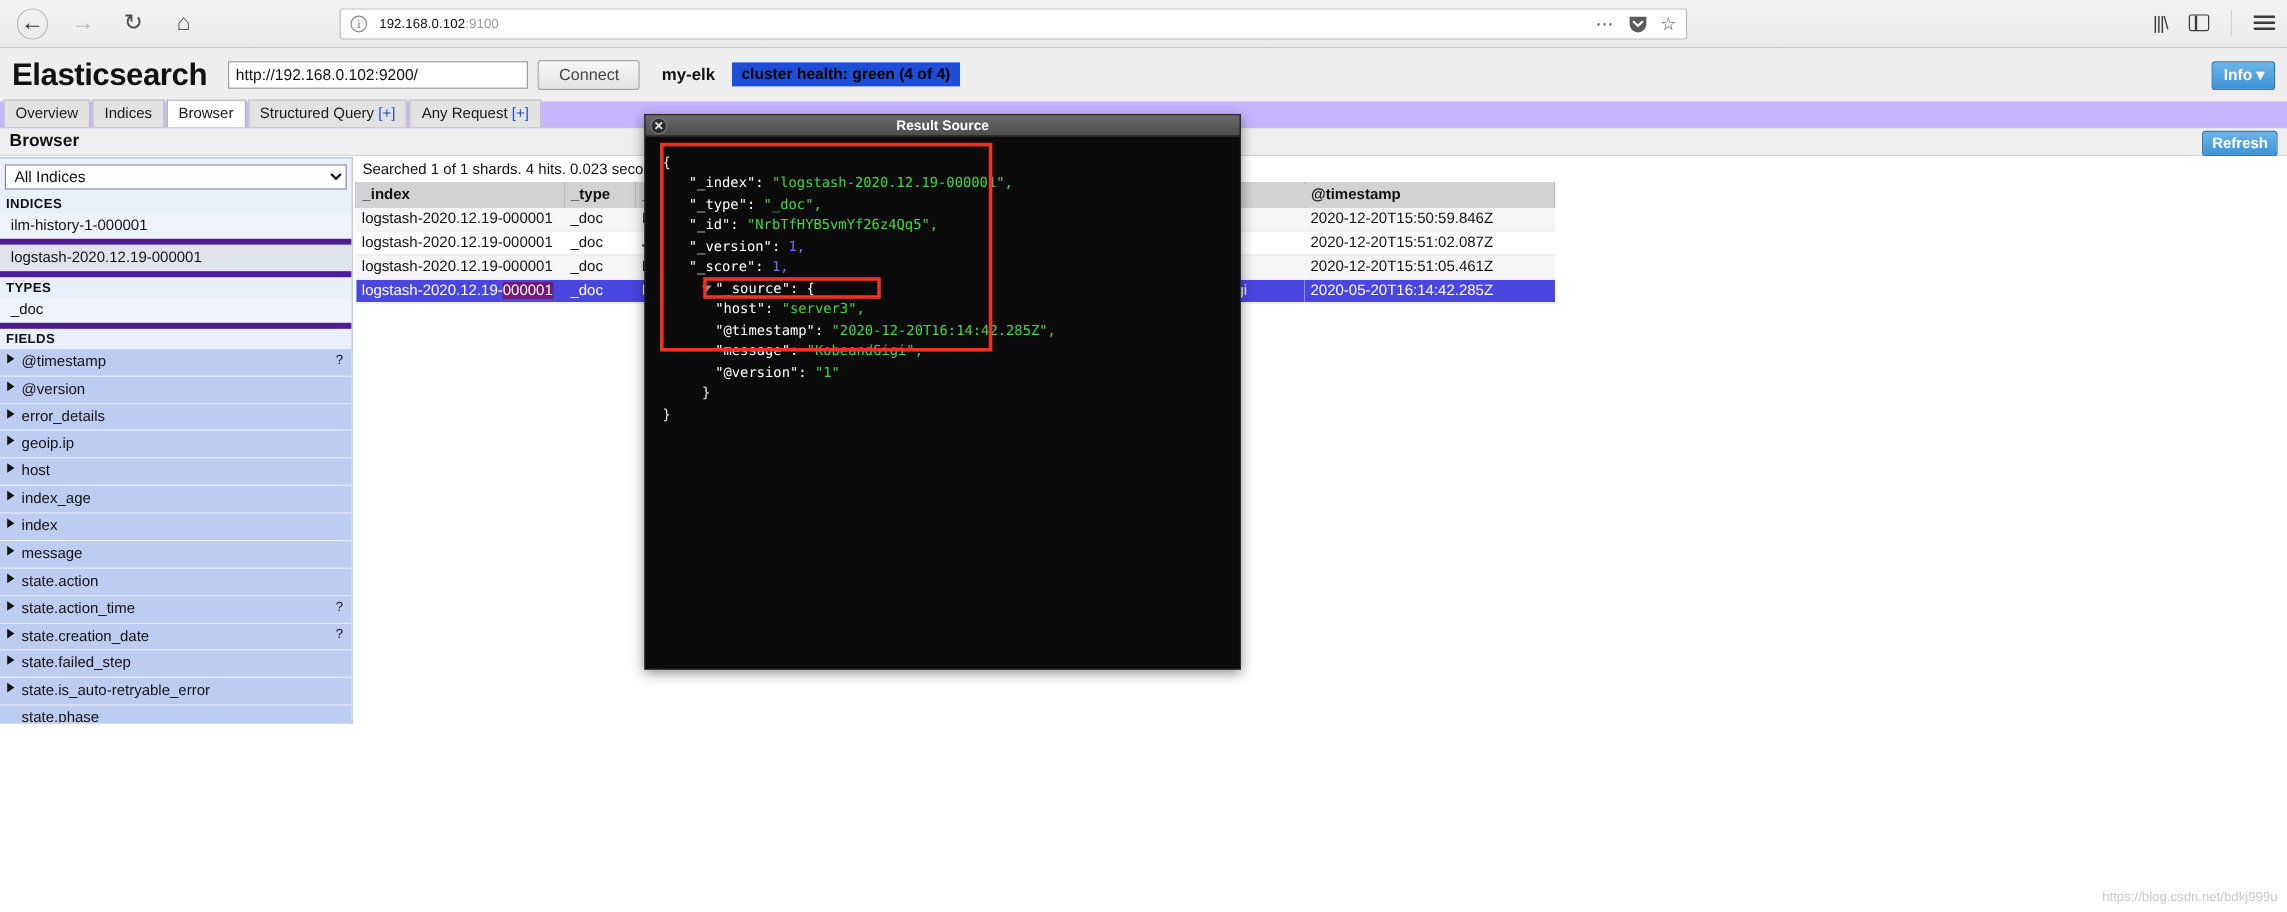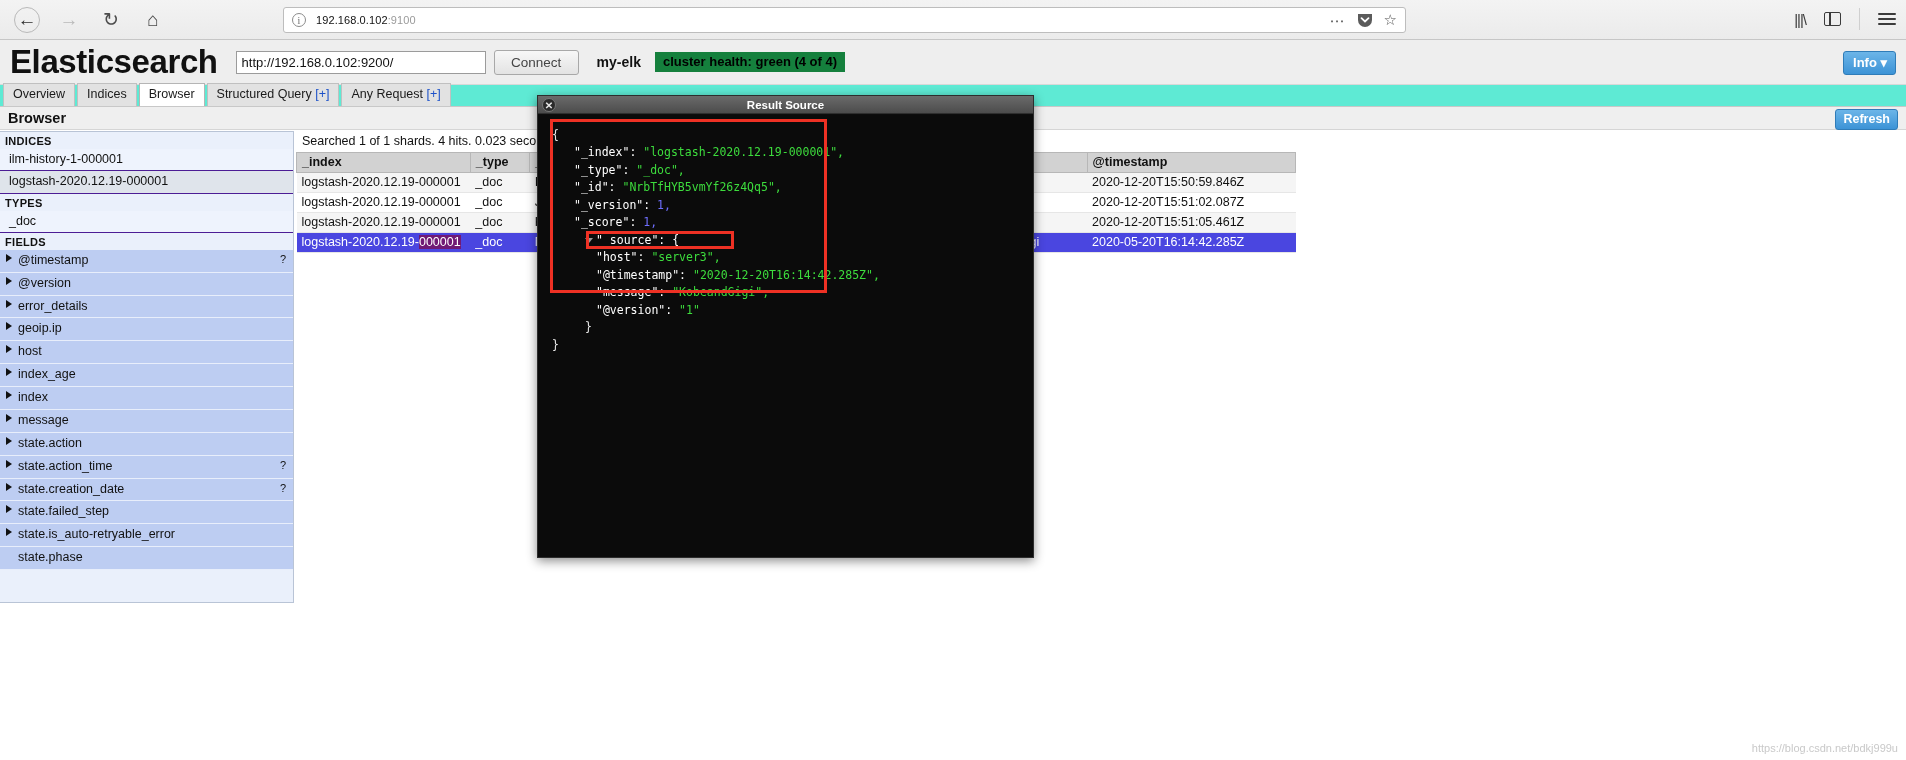--- a/index.html
+++ b/index.html
@@ -53,48 +53,48 @@
   .hamburger { width:18px; display:flex; flex-direction:column; gap:3px; }
   .hamburger i { display:block; height:2px; background:#3b3b3b; border-radius:1px; }
   .chrome-divider { width:1px; height:22px; background:#cfcfcf; }
 
   
   .app-header {
     position:absolute; left:0; top:40px; width:1906px; height:45px;
     background:#eeeeee; border-bottom:1px solid #d8d8d8;
     display:flex; align-items:center; padding-left:10px;
   }
-  .app-title { font-size:33px; font-weight:bold; color:#111; letter-spacing:-0.4px; }
+  .app-title { font-size:26px; font-weight:bold; color:#111; letter-spacing:-0.4px; }
   .conn-input {
     margin-left:18px; width:250px; height:23px;
     border:1px solid #9b9b9b; background:#fff; font-size:13px;
     padding:0 5px; color:#111; font-family:"Liberation Sans",sans-serif;
   }
   .connect-btn {
     margin-left:8px; width:85px; height:25px;
     background:linear-gradient(#f7f7f7,#e3e3e3); border:1px solid #a8a8a8;
     border-radius:3px; font-size:13.5px; color:#444; cursor:pointer;
     font-family:"Liberation Sans",sans-serif;
   }
   .cluster-name { margin-left:18px; font-size:14px; font-weight:bold; color:#111; }
   .cluster-health {
-    margin-left:14px; background:#15803d; color:#000;
+    margin-left:14px; background:#1d4ed8; color:#000;
     font-size:13px; font-weight:bold; padding:3px 8px 4px 8px; line-height:1;
   }
   .info-btn {
     position:absolute; right:10px; top:11px;
     background:linear-gradient(#6cb5e8,#3c93d6); border:1px solid #2f7cb8;
     color:#fff; font-weight:bold; font-size:13px; padding:3px 8px 4px 9px;
     border-radius:3px; cursor:pointer;
   }
 
   
   .tabs {
     position:absolute; left:0; top:85px; width:1906px; height:22px;
-    background:#5eead4; display:flex; align-items:flex-end; padding-left:3px;
+    background:#c4b5fd; display:flex; align-items:flex-end; padding-left:3px;
     border-bottom:1px solid #c8c8c8;
   }
   .tab {
     font-size:12.5px; color:#1a1a1a; padding:3px 9px 3px 9px;
     border:1px solid #c0c0c0; border-bottom:none; background:#e2e2e2;
     margin-right:2px; cursor:pointer; line-height:1.25;
   }
   .tab.active { background:#ffffff; border-color:#b5b5b5; font-weight:normal; }
   .tab .plus { color:#1b50c8; }
 
@@ -122,21 +122,21 @@
     width:285px; height:21px; font-size:13px; background:#fff;
     border:1px solid #8d8d8d; padding:1px 3px; color:#111;
     font-family:"Liberation Sans",sans-serif;
   }
   .grp-label {
     font-size:11px; font-weight:bold; color:#111; padding:3px 0 2px 5px;
     font-variant: small-caps; letter-spacing:.3px; text-transform:uppercase;
   }
   .sb-item {
     font-size:12.5px; color:#111; padding:2px 6px 3px 9px; line-height:1.3;
-    background:#eef3fd; border-bottom:1px solid #4c1d95; cursor:pointer;
+    background:#eef3fd; border-bottom:5px solid #4c1d95; cursor:pointer;
     white-space:nowrap; overflow:hidden;
   }
   .sb-item.sel { background:#dfe4eb; }
   .field-row {
     position:relative; font-size:12.5px; color:#111;
     padding:2px 18px 3px 18px; line-height:1.35;
     background:#bdcdf2; border-bottom:1px solid #e8eefb; cursor:pointer;
     white-space:nowrap; overflow:hidden;
   }
   .field-row .caret {
@@ -267,20 +267,25 @@
       <div class="tab"><span>Structured Query </span><span class="plus">[+]</span></div>
       <div class="tab"><span>Any Request </span><span class="plus">[+]</span></div>
     </div>
 
   <div class="section-bar">
     <div class="section-title">Browser</div>
     <button class="refresh-btn">Refresh</button>
   </div>
 
   <div class="sidebar">
+    <div class="select-wrap">
+      <select class="idx-select">
+        <option>All Indices</option>
+      </select>
+    </div>
     <div class="grp-label">INDICES</div>
     <div id="indices-list">
         <div class="sb-item">ilm-history-1-000001</div>
         <div class="sb-item sel">logstash-2020.12.19-000001</div>
       </div>
     <div class="grp-label">TYPES</div>
     <div id="types-list">
         <div class="sb-item">_doc</div>
       </div>
     <div class="grp-label">FIELDS</div>

